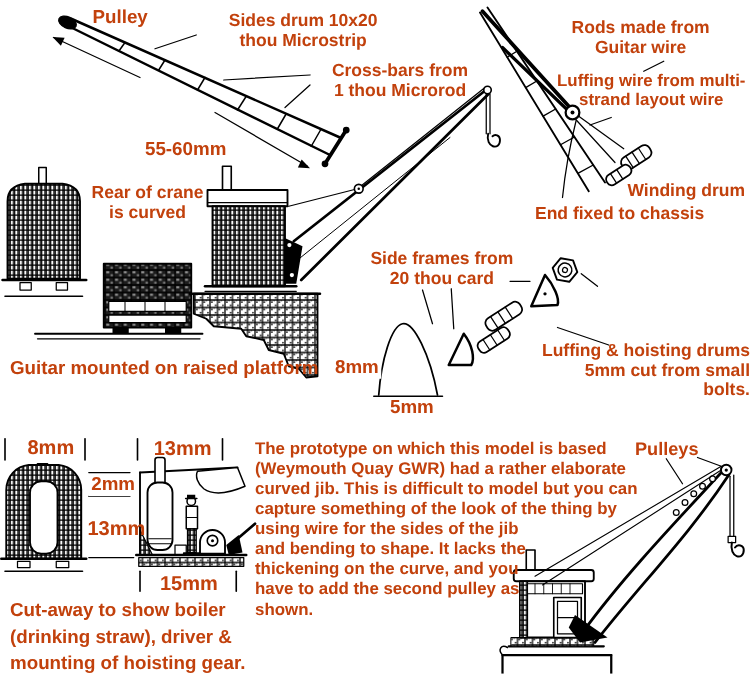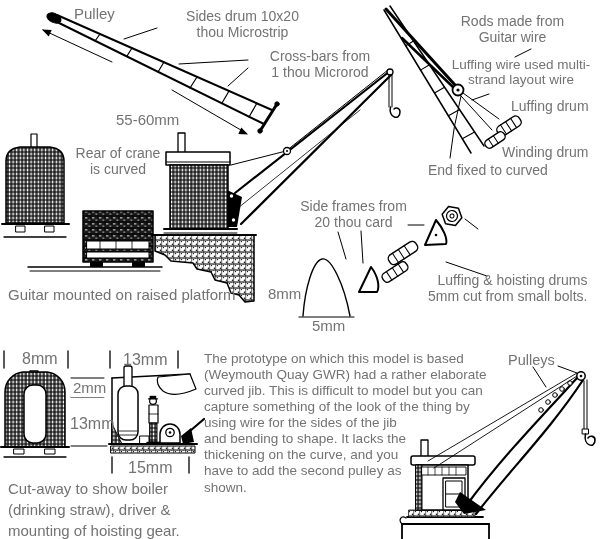--- a/index.html
+++ b/index.html
@@ -1,20 +1,20 @@
 <!DOCTYPE html>
 <html><head>
 <meta charset="utf-8">
 <style>
   html,body{margin:0;padding:0;background:#fff;}
   #page{position:relative;width:600px;height:539px;background:#fff;overflow:hidden;
         font-family:"Liberation Sans",sans-serif;color:#000;}
   svg{position:absolute;left:0;top:0;}
-  .lbl{position:absolute;font-weight:normal;white-space:pre-line;line-height:1.12;
-       font-size:14px;color:#737373;}
+  .lbl{position:absolute;font-weight:bold;white-space:pre-line;line-height:1.12;
+       font-size:14px;color:#c2410c;}
   .ctr{text-align:center;}
   .dim{font-size:15px;background:#fff;padding:0 2px;}
   .big{font-size:16px;}
   .para{font-size:13.5px;line-height:1.19;}
   .cap{font-size:15px;line-height:1.4;}
 </style>
 </head>
 <body>
 
 <div id="page">
@@ -260,25 +260,24 @@
 
   <div class="lbl" style="left:74px;top:6px;font-size:15px;">Pulley</div>
   <div class="lbl ctr" style="left:160px;top:9px;width:165px;">Sides drum 10x20
 thou Microstrip</div>
   <div class="lbl ctr" style="left:250px;top:49px;width:140px;">Cross-bars from
 1 thou Microrod</div>
   <div class="lbl dim" style="left:114px;top:84px;margin-top:28px;">55-60mm</div>
 
   <div class="lbl ctr" style="left:450px;top:14px;width:125px;">Rods made from
 Guitar wire</div>
-  <div class="lbl ctr" style="left:443px;top:57px;width:156px;font-size:13.5px;">Luffing wire used multi-
+  <div class="lbl ctr" style="left:443px;top:57px;width:156px;font-size:13.5px;">Luffing wire from multi-
 strand layout wire</div>
-  <div class="lbl" style="left:511px;top:99px;">Luffing drum</div>
   <div class="lbl" style="left:502px;top:145px;">Winding drum</div>
-  <div class="lbl" style="left:428px;top:163px;">End fixed to curved</div>
+  <div class="lbl" style="left:428px;top:163px;">End fixed to chassis</div>
 
   <div class="lbl ctr" style="left:70px;top:146px;width:96px;">Rear of crane
 is curved</div>
   <div class="lbl" style="left:8px;top:287px;font-size:15px;">Guitar mounted on raised platform</div>
 
   <div class="lbl ctr" style="left:296px;top:199px;width:115px;">Side frames from
 20 thou card</div>
   <div class="lbl" style="left:428px;top:273px;text-align:right;">Luffing &amp; hoisting drums
 5mm cut from small bolts.</div>
   <div class="lbl dim" style="left:266px;top:286px;">8mm</div>

